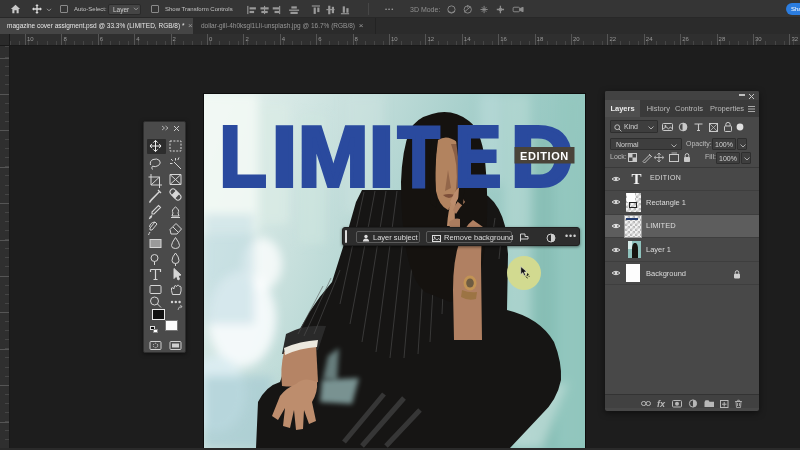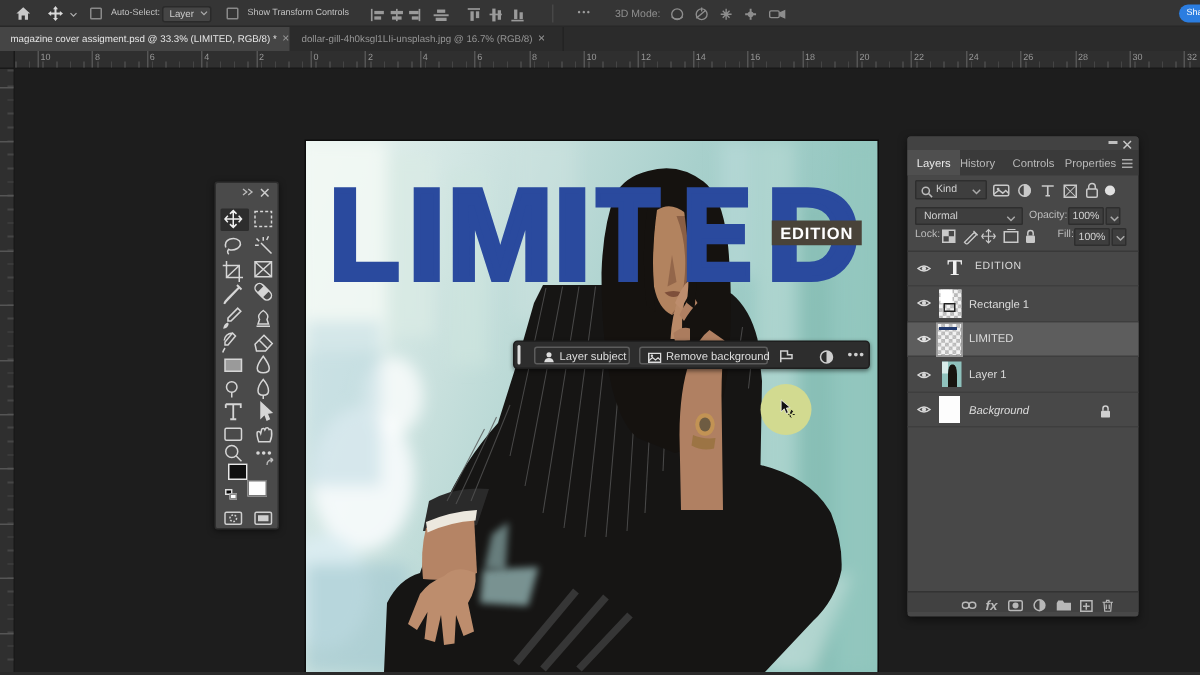--- a/index.html
+++ b/index.html
@@ -69,21 +69,21 @@
   .tsel { background:#2d2d2d; border-radius:1px; }
   
   #panel { position:absolute; left:605px; top:91px; width:154px; height:320px;
     background:#484848; border-radius:2px; box-shadow:0 2px 6px rgba(0,0,0,.5); }
   #ptop { position:absolute; left:0; top:0; width:100%; height:9px; background:#424242;
     border-radius:2px 2px 0 0; }
   #ptabs { position:absolute; left:0; top:9px; width:100%; height:17px; background:#3a3a3a; }
   .ptab { position:absolute; top:0; height:17px; font-size:7.5px; line-height:17px;
     color:#b9b9b9; }
   #ptab-act { position:absolute; left:0; top:0; width:35px; height:17px;
-    background:#4f4f4f; color:#ececec; font-weight:normal; font-size:7.5px;
+    background:#4f4f4f; color:#ececec; font-weight:bold; font-size:7.5px;
     line-height:17px; text-align:center; }
   .plbl { position:absolute; font-size:7px; color:#bdbdbd; }
   .pbox { position:absolute; background:#3e3e3e; border:1px solid #2e2e2e;
     border-radius:1px; color:#d2d2d2; font-size:7px; }
   
   .lrow { position:absolute; left:0; width:100%; height:23.6px;
     border-bottom:1px solid #3e3e3e; }
   .leye { position:absolute; left:6px; top:50%; margin-top:-4px; }
   .lname { position:absolute; left:41px; font-size:7.5px; color:#dcdcdc; top:50%;
     margin-top:-4.5px; }
@@ -410,21 +410,21 @@
   </div>
   <div id="panel">
     <div id="ptop">
       <div class="abs" style="right:14px;top:3px;width:6px;height:1.5px;background:#c0c0c0"></div>
       <svg class="abs" style="right:4px;top:1.5px" width="7" height="7" viewBox="0 0 7 7">
           <path d="M1 1 L6 6 M6 1 L1 6" stroke="#c8c8c8" stroke-width="1"></path>
         </svg>
     </div>
     <div id="ptabs">
       <div id="ptab-act">Layers</div>
-      <div class="ptab" style="left:35px;width:30px;text-align:left">History</div>
+      <div class="ptab" style="left:35px;width:30px;text-align:right">History</div>
       <div class="ptab" style="left:65px;width:38px;text-align:center">Controls</div>
       <div class="ptab" style="left:103px;width:38px;text-align:center">Properties</div>
       <div class="abs" style="right:4px;top:6px;width:7px;height:1px;background:#aaa;box-shadow:0 2.5px #aaa,0 5px #aaa"></div>
     </div>
 
     <div class="pbox" style="left:5px;top:29px;width:48px;height:13px;line-height:12px">
       <svg class="abs" style="left:3px;top:3px" width="8" height="8" viewBox="0 0 8 8">
           <circle cx="3.2" cy="3.2" r="2.4" stroke="#bbb" fill="none"></circle>
           <path d="M5 5 L7.4 7.4" stroke="#bbb"></path>
         </svg>
@@ -522,21 +522,21 @@
           <div class="abs" style="left:0;top:0;width:4px;height:8px;background:#d8ecea"></div>
         </div>
         <div class="lname">Layer 1</div>
       </div>
       <div class="lrow" style="top:94.4px">
         <svg class="leye" width="10" height="8" viewBox="0 0 10 8">
             <path d="M1 4 Q5 0.6 9 4 Q5 7.4 1 4 Z" stroke="#d8d8d8" fill="none"></path>
             <circle cx="5" cy="4" r="1.4" fill="#d8d8d8"></circle>
           </svg>
         <div class="abs" style="left:21px;top:2.5px;width:14px;height:18px;background:#fdfdfd"></div>
-        <div class="lname" style="font-style:italic">Background</div>
+        <div class="lname" style="">Background</div>
         <svg class="abs" style="right:18px;top:8px" width="8" height="9" viewBox="0 0 8 9">
             <rect x="1" y="3.8" width="6" height="4.6" rx="0.8" fill="#cfcfcf"></rect>
             <path d="M2.3 3.8 V2.4 a1.7 1.7 0 0 1 3.4 0 V3.8" stroke="#cfcfcf" fill="none"></path>
           </svg>
       </div>
     </div>
     <div id="lbottom">
       <svg class="abs" style="left:36px;top:3.5px" width="104" height="9" viewBox="0 0 104 9">
         <g stroke="#b8b8b8" fill="none">
           <rect x="0.5" y="2.5" width="4.5" height="4" rx="2"></rect>

